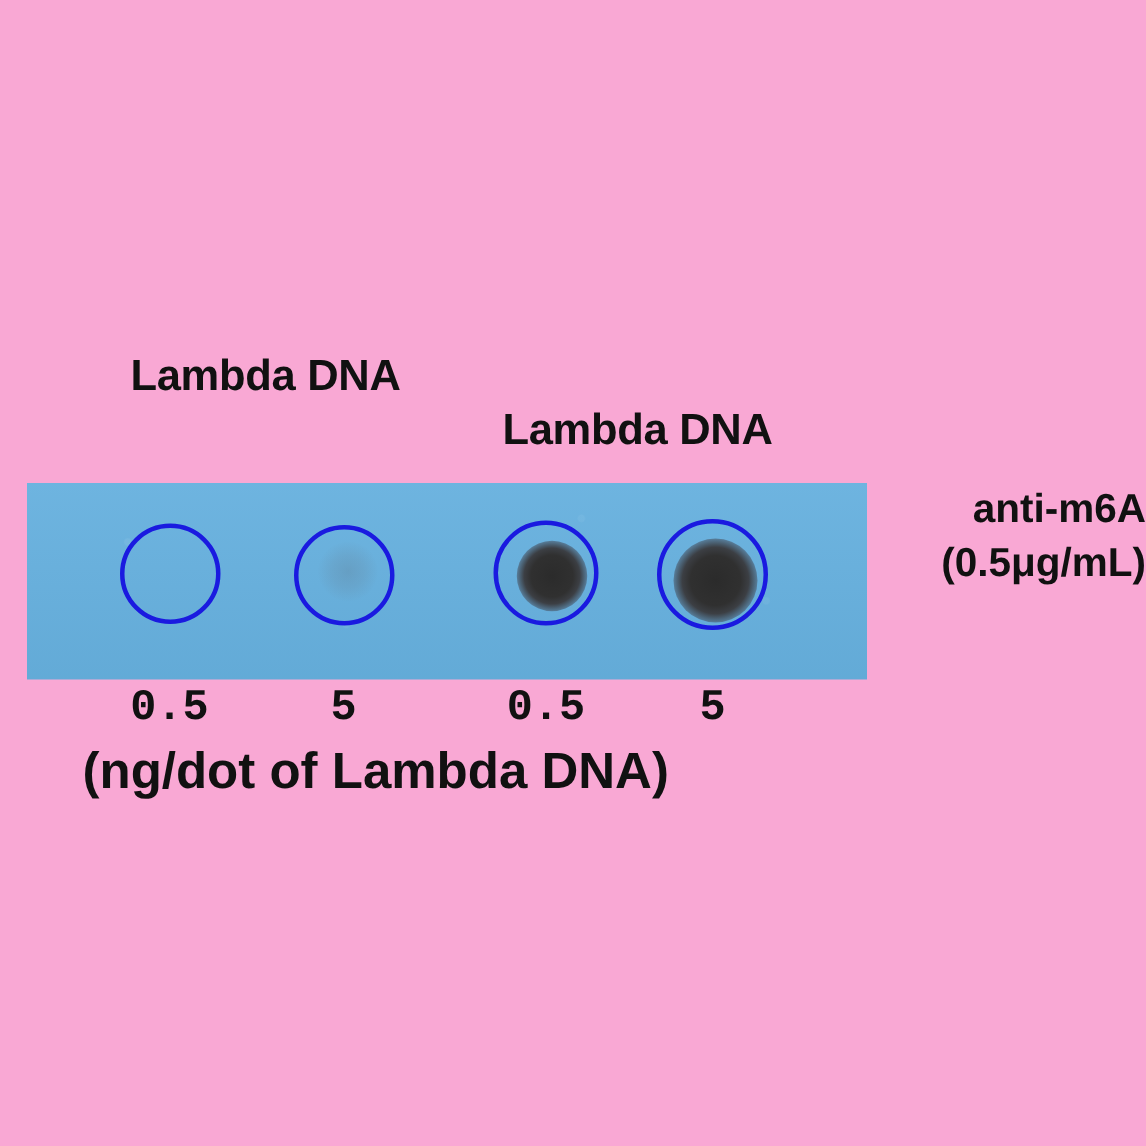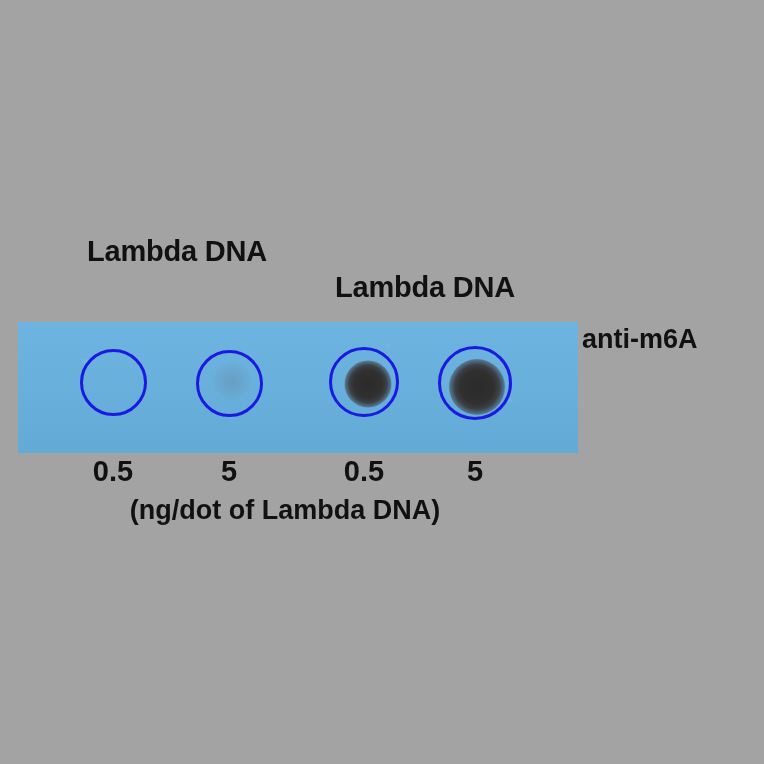--- a/index.html
+++ b/index.html
@@ -15,21 +15,21 @@
     font-family: "Liberation Sans", sans-serif;
     -webkit-font-smoothing: antialiased;
   }
 
   #figure {
     position: absolute;
     left: 0;
     top: 0;
     width: 764px;
     height: 764px;
-    background: #a3a3a3;
+    background: #f9a8d4;
   }
 
   
   .hdr {
     position: absolute;
     color: #111111;
     font-weight: bold;
     font-family: "Liberation Sans", sans-serif;
     white-space: nowrap;
     line-height: 1.08;
@@ -105,42 +105,42 @@
   
   .lane-num {
     position: absolute;
     top: 455px;
     width: 90px;
     margin-left: -45px;
     text-align: center;
     font-size: 29px;
     font-weight: bold;
     color: #111111;
-    font-family: Liberation Sans, sans-serif;
+    font-family: Liberation Mono, monospace;
   }
   #axis-caption {
     position: absolute;
     left: 55px;
     top: 495px;
     width: 460px;
-    text-align: center;
-    font-size: 27px;
+    text-align: left;
+    font-size: 34px;
     font-weight: bold;
     color: #111111;
     white-space: nowrap;
     font-family: "Liberation Sans", sans-serif;
   }
 
   
   #antibody {
     position: absolute;
     left: 582px;
     top: 322px;
     width: 182px;
-    text-align: left;
+    text-align: right;
     font-size: 27px;
     font-weight: bold;
     color: #111111;
     line-height: 1.33;
     font-family: "Liberation Sans", sans-serif;
     white-space: nowrap;
   }
   #antibody .ln { display: block; }
 </style>
 </head>
@@ -163,20 +163,21 @@
       <div class="ring" style="width: 70px; height: 70px; left: 311px; top: 25px;">
         <div class="blob strong" style="width: 47px; height: 47px; left: 36px; top: 34px;"></div>
       </div>
       <div class="ring" style="width: 74px; height: 74px; left: 420px; top: 24px;">
         <div class="blob strong" style="width: 56px; height: 56px; left: 36px; top: 38px;"></div>
       </div>
     </div>
 
   <div id="antibody">
     <span class="ln">anti-m6A</span>
+    <span class="ln">(0.5μg/mL)</span>
   </div>
 
   <div id="axis-caption">(ng/dot of Lambda DNA)</div>
 
 <div class="lane-num" style="left: 113px;">0.5</div>
     <div class="lane-num" style="left: 229px;">5</div>
     <div class="lane-num" style="left: 364px;">0.5</div>
     <div class="lane-num" style="left: 475px;">5</div>
   </div>
 

